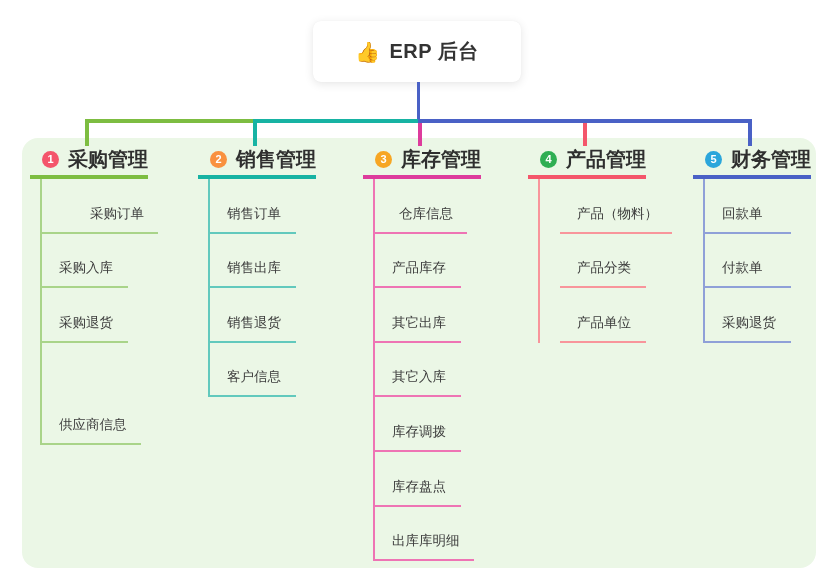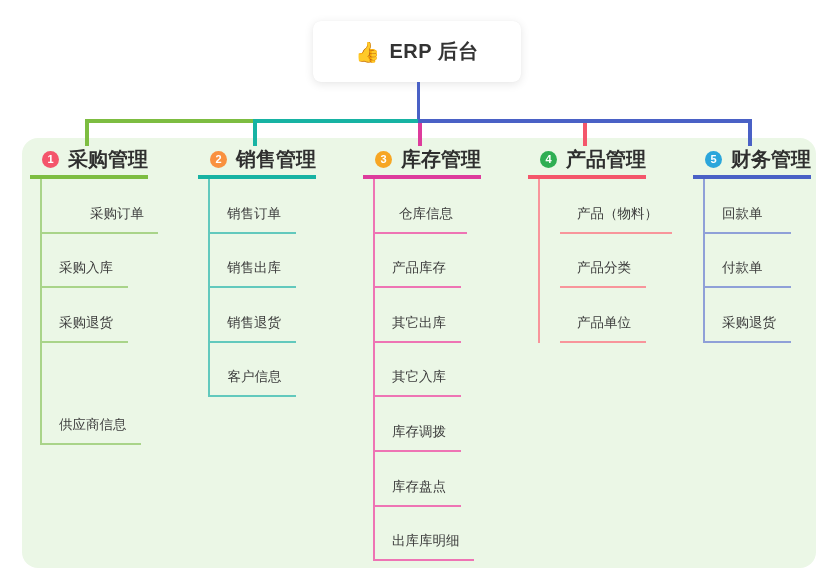--- a/index.html
+++ b/index.html
@@ -101,21 +101,21 @@
       <div class="children" style="border-left-color: rgb(98, 201, 189);">
         <div class="child-row" style="border-bottom-color: rgb(98, 201, 189);">
           <span class="child-label">销售订单</span>
         </div>
         <div class="child-row" style="border-bottom-color: rgb(98, 201, 189);">
           <span class="child-label">销售出库</span>
         </div>
         <div class="child-row" style="border-bottom-color: rgb(98, 201, 189);">
           <span class="child-label">销售退货</span>
         </div>
-        <div class="child-row" style="border-bottom-color: rgb(98, 201, 189); justify-content: center;">
+        <div class="child-row" style="border-bottom-color: rgb(98, 201, 189);">
           <span class="child-label">客户信息</span>
         </div>
       </div>
     </div>
     <div class="branch-col" style="left: 363px;">
       <div class="branch-header">
         <span class="badge" style="background: rgb(247, 166, 35);">3</span>
         <span class="branch-label">库存管理</span>
       </div>
       <div class="branch-underline" style="background: rgb(221, 60, 156);"></div>

